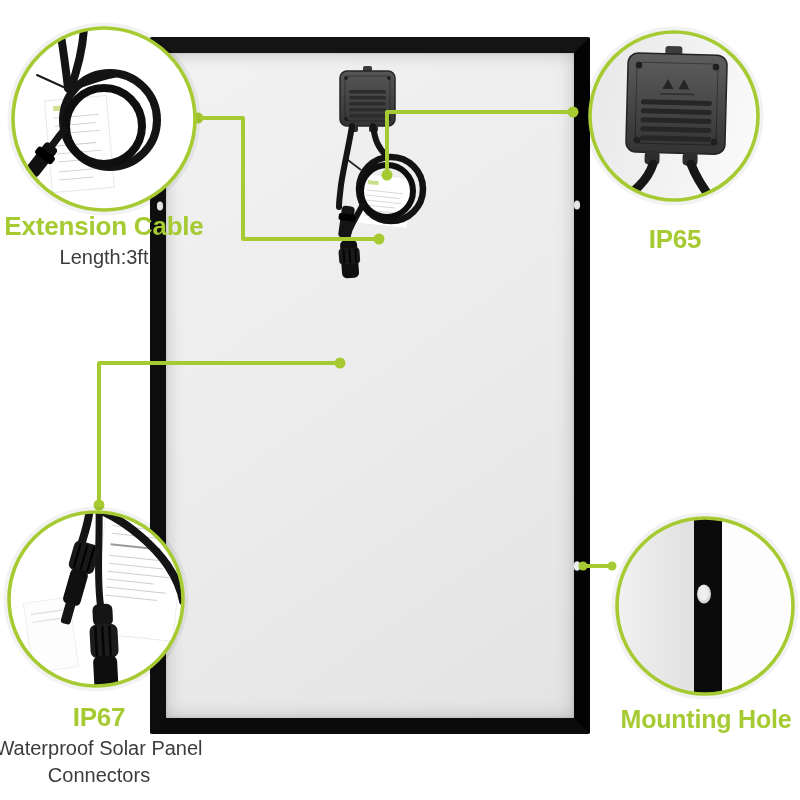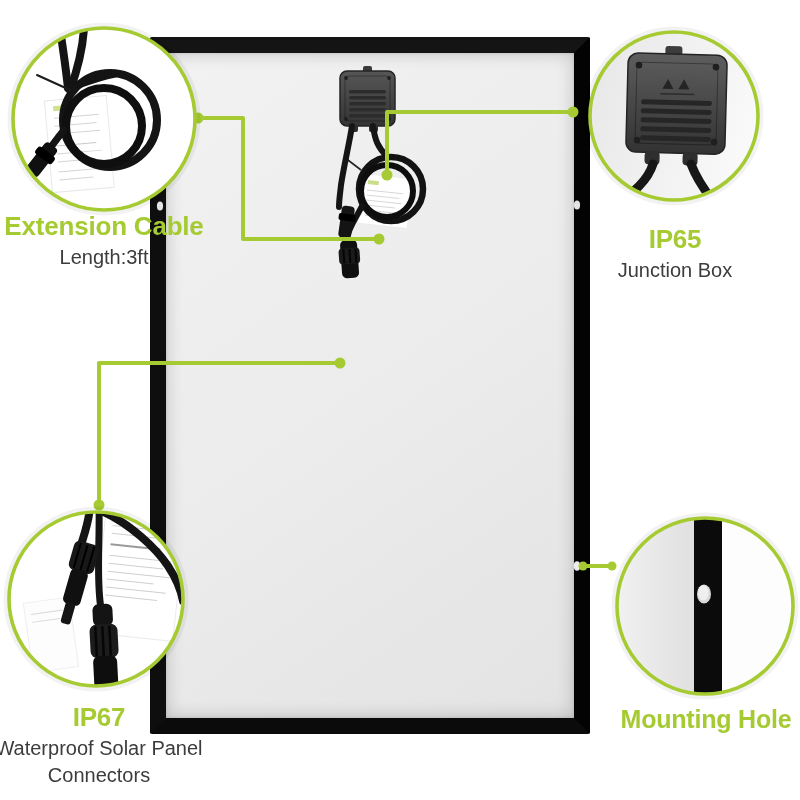--- a/index.html
+++ b/index.html
@@ -286,21 +286,20 @@
   </svg>
 
   <div class="callout-label" style="left:-2px;top:213px;width:212px;">
     <p class="callout-title">Extension Cable</p>
     <p class="callout-sub">Length:3ft</p>
   </div>
 
   <div class="callout-label" style="left:592px;top:226px;width:166px;">
     <p class="callout-title">IP65</p>
     <p class="callout-sub">
-      <span class="sub-line">Junction Box</span>
     </p>
   </div>
 
   <div class="callout-label" style="left:-6px;top:704px;width:210px;">
     <p class="callout-title">IP67</p>
     <p class="callout-sub">
       <span class="sub-line">Waterproof Solar Panel</span>
       <span class="sub-line">Connectors</span>
     </p>
   </div>

